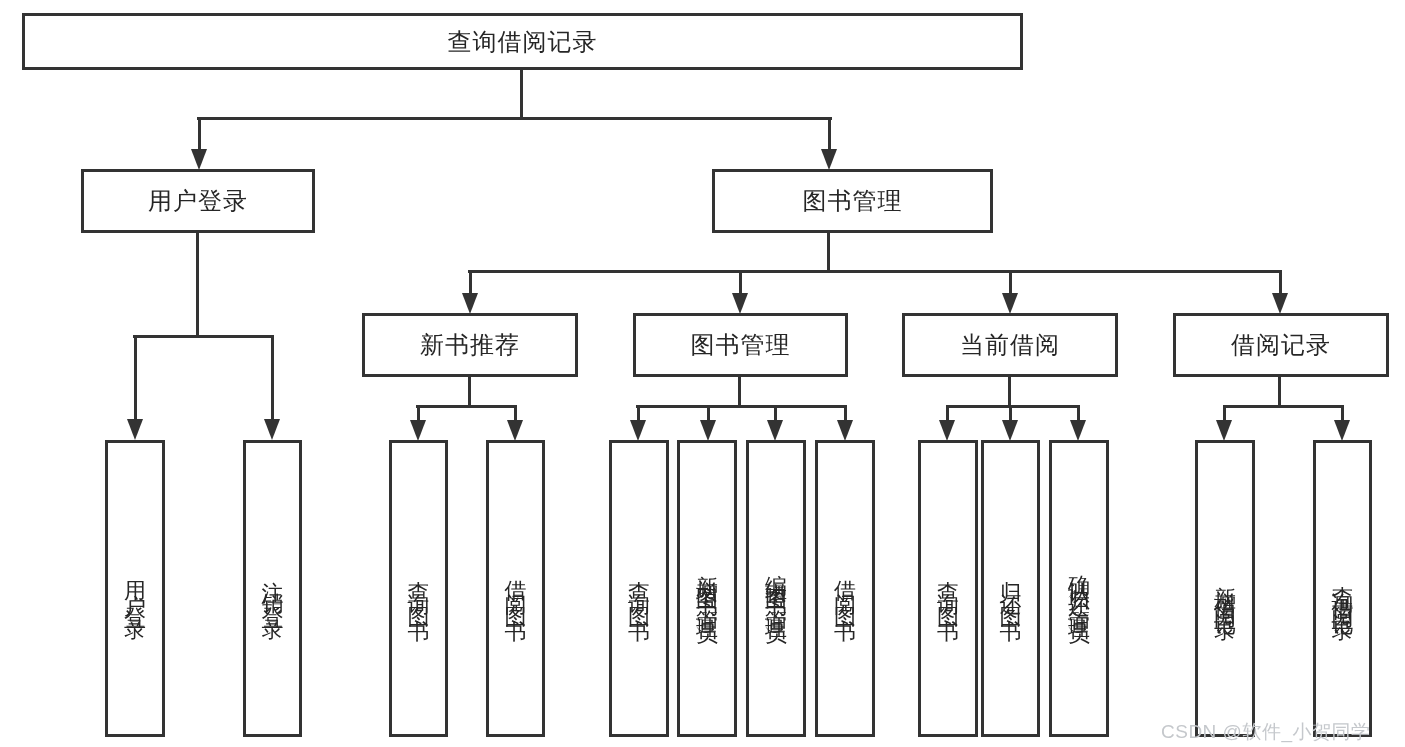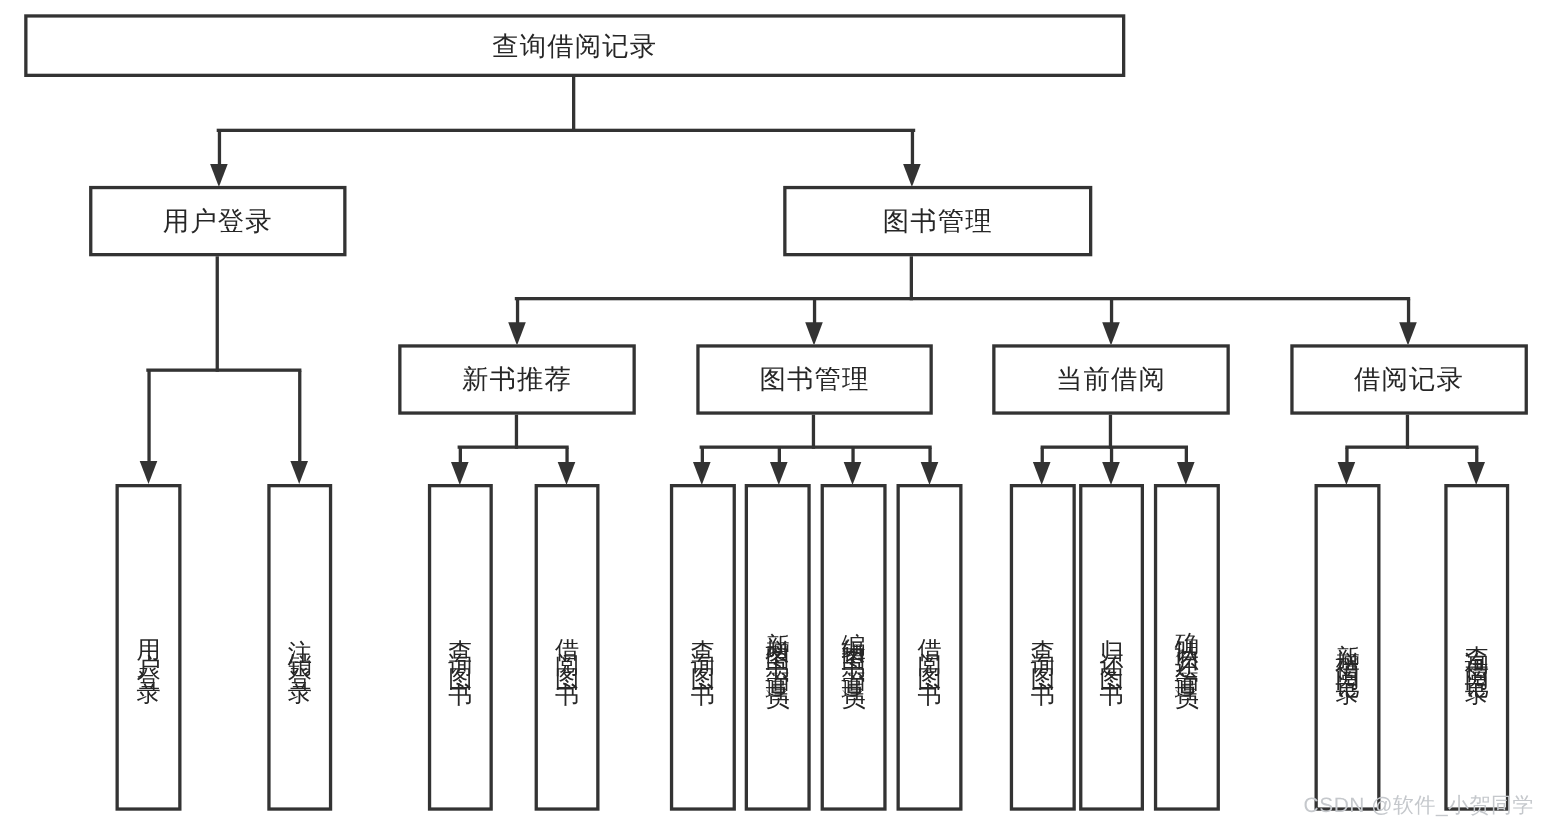--- a/index.html
+++ b/index.html
@@ -43,21 +43,21 @@
     content:"";position:absolute;left:6.5px;top:0;
     height:calc(100% - 15px);width:3px;background:var(--line);
   }
   .arrow::after{
     content:"";position:absolute;left:0;bottom:0;width:0;height:0;
     border-left:8px solid transparent;
     border-right:8px solid transparent;
     border-top:21px solid var(--line);
   }
   .watermark{
-    position:absolute;left:1185px;top:719px;
+    position:absolute;left:1161px;top:719px;
     font-size:19px;color:var(--wm);
     letter-spacing:0.5px;white-space:nowrap;
     z-index:5;
   }
 </style>
 </head>
 <body>
 
 <div class="canvas">
 

